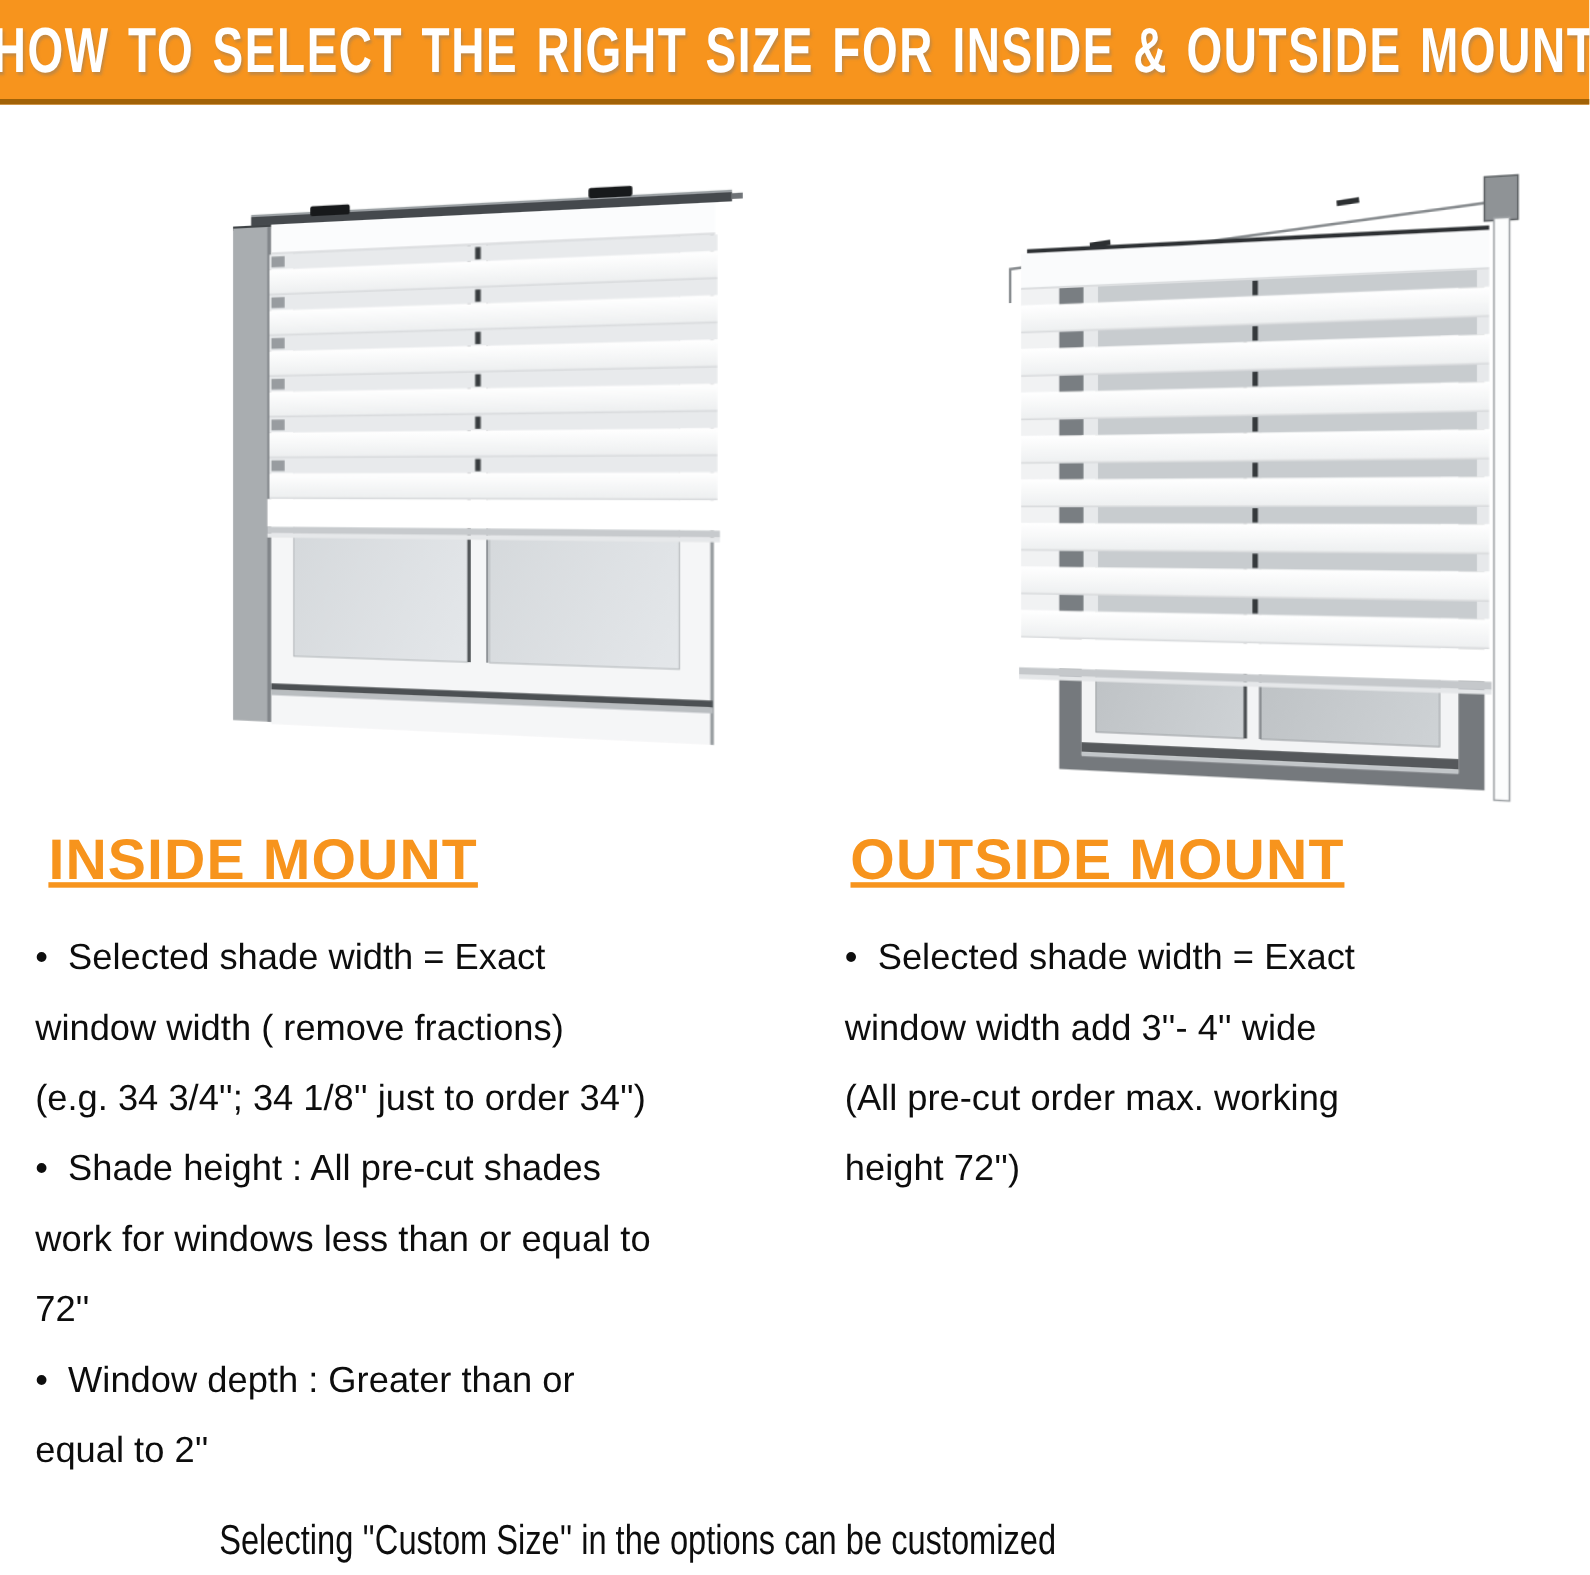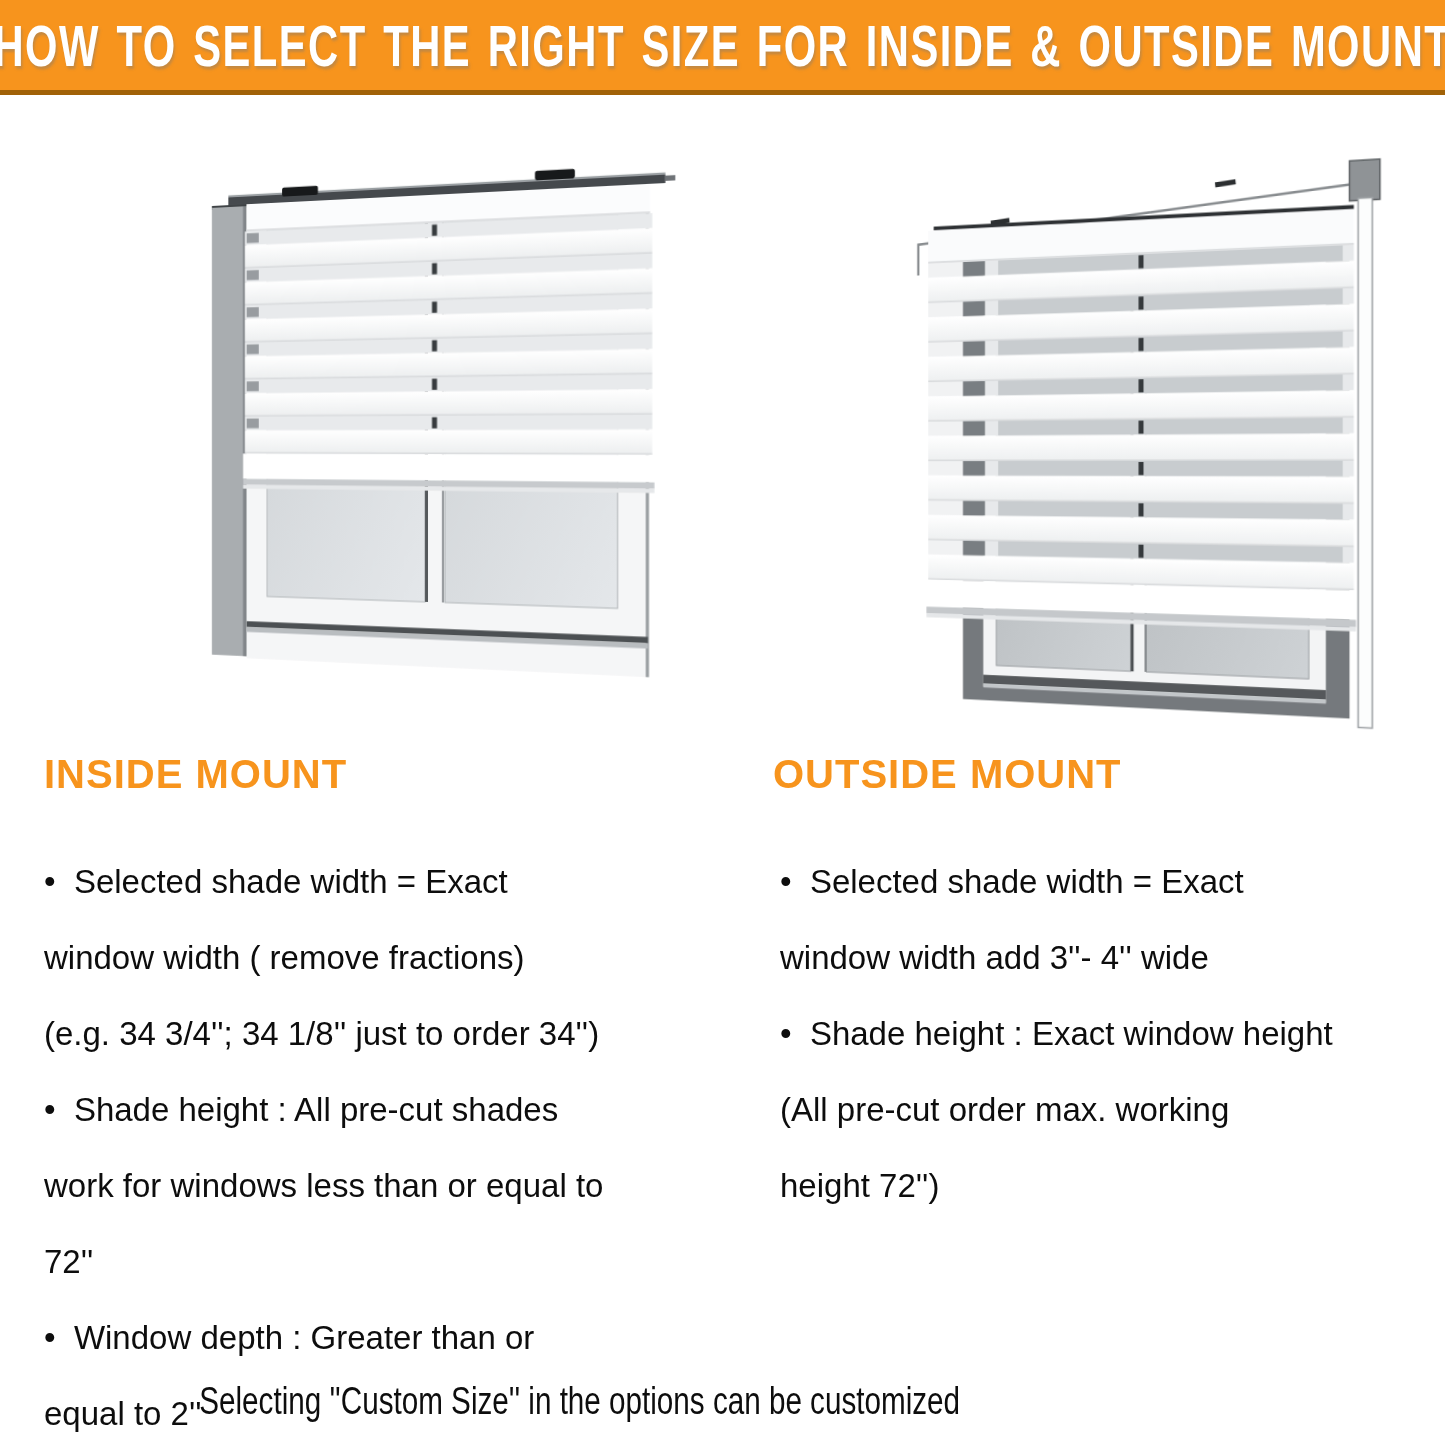--- a/index.html
+++ b/index.html
@@ -30,31 +30,31 @@
   .illus-outside{left:856px;top:138px;width:505px;height:622px;}
   .persp{
     width:100%;height:100%;
     transform:perspective(850px) rotateY(-10deg);
     transform-origin:50% 50%;
   }
   .persp svg{width:100%;height:100%;display:block;}
   
   .col-heading{
     position:absolute;top:752px;margin:0;
-    font-size:40px;font-weight:700;color:#F7941D;
-    letter-spacing:1px;white-space:nowrap;
+    font-size:52px;font-weight:700;color:#F7941D;
+    letter-spacing:1px;white-space:nowrap;text-decoration:underline;
   }
   .heading-inside{left:44px;}
   .heading-outside{left:773px;}
   
   .instr{
     position:absolute;top:836px;
     font-size:33px;line-height:60px;color:#0d0d0d;
   }
-  .instr p{margin:16px;white-space:pre-wrap;}
+  .instr p{margin:4px;white-space:pre-wrap;}
   .instr-inside{left:28px;width:706px;}
   .instr-outside{left:764px;width:660px;}
   
   .footer{
     position:absolute;left:0;top:1380px;width:1160px;
     text-align:center;
   }
   .footer span{
     display:inline-block;
     font-size:38px;color:#0d0d0d;white-space:nowrap;
@@ -182,20 +182,19 @@
     <p>(e.g. 34 3/4''; 34 1/8'' just to order 34'')</p>
     <p>•  Shade height : All pre-cut shades</p>
     <p>work for windows less than or equal to</p>
     <p>72''</p>
     <p>•  Window depth : Greater than or</p>
     <p>equal to 2''</p>
   </div>
 <div class="instr instr-outside">
     <p>•  Selected shade width = Exact</p>
     <p>window width add 3''- 4'' wide</p>
-    <p>•  Shade height : Exact window height</p>
     <p>(All pre-cut order max. working</p>
     <p>height 72'')</p>
   </div>
 
 <footer class="footer">
   <span>Selecting ''Custom Size'' in the options can be customized</span>
 </footer>
 
 </body></html>

